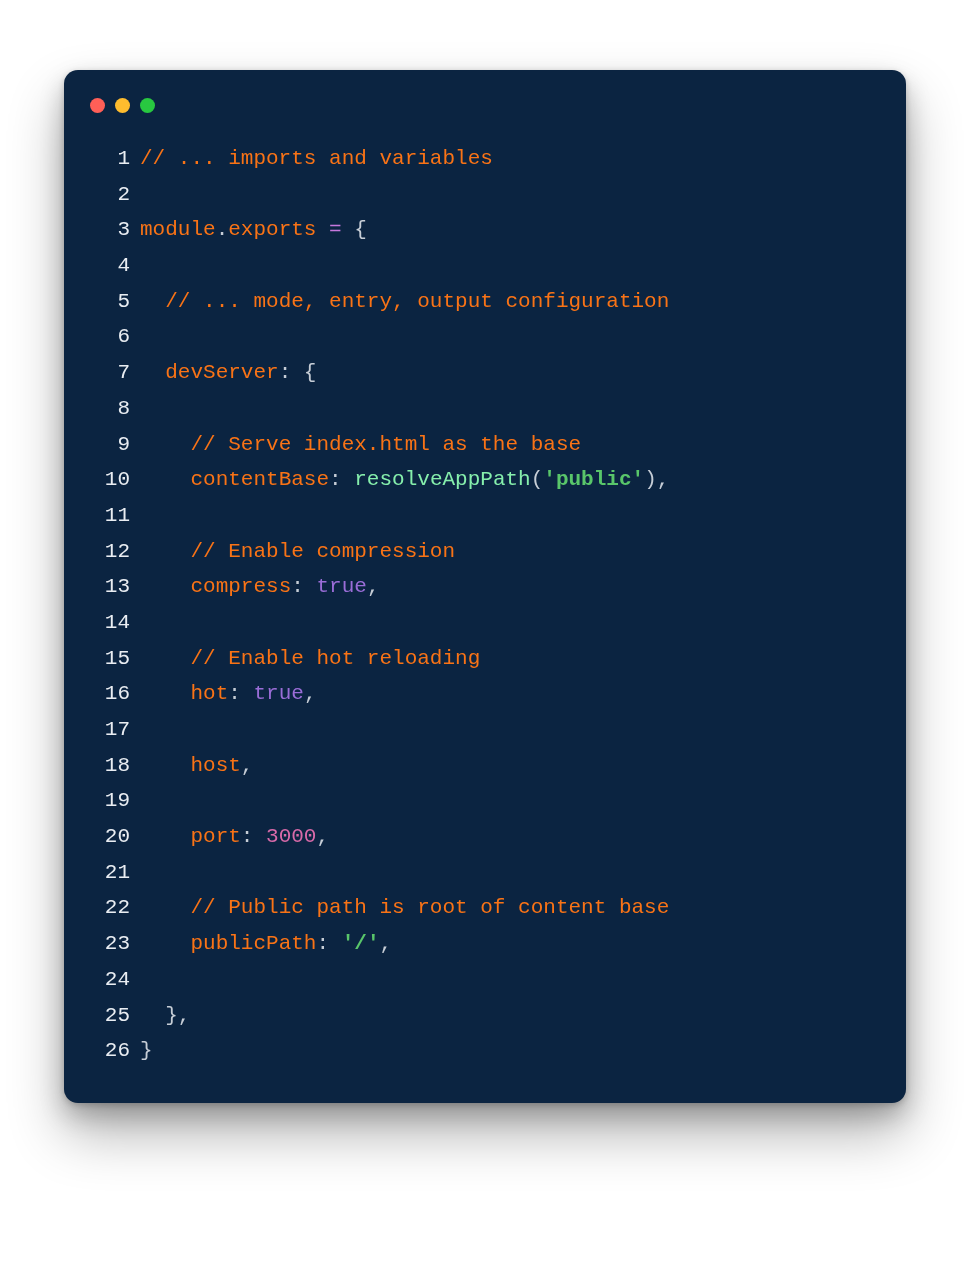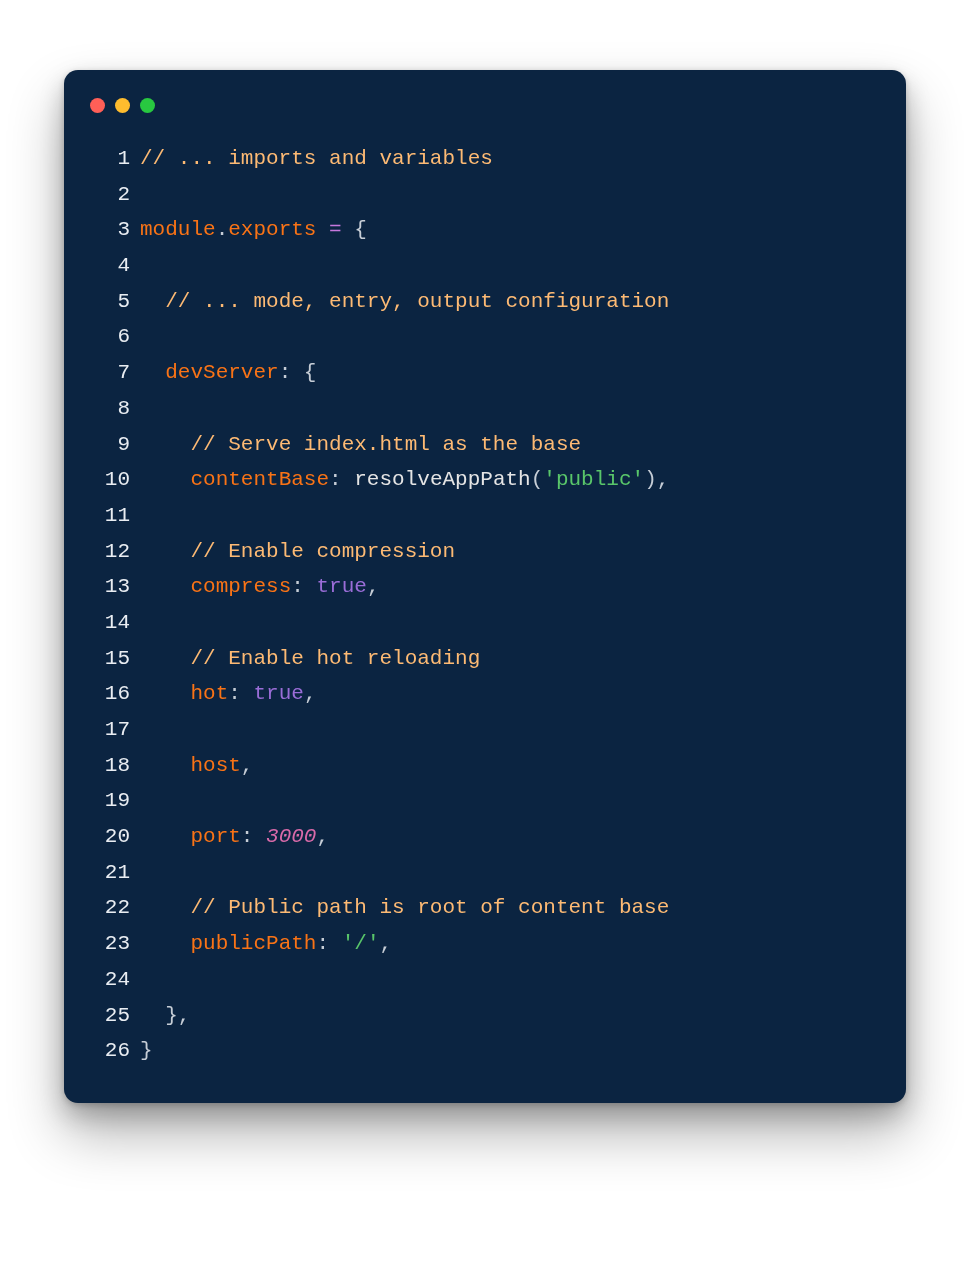--- a/index.html
+++ b/index.html
@@ -53,27 +53,27 @@
     width: 44px;
     text-align: right;
     color: #e9edf2;
     user-select: none;
     flex: 0 0 auto;
   }
   .code {
     padding-left: 10px;
     flex: 1 1 auto;
   }
-  .tok-comment  { color: #fdba74; }
+  .tok-comment  { color: #f97316; }
   .tok-keyword  { color: #c678dd; }
   .tok-ident    { color: #f97316; }
   .tok-punct    { color: #c6cdd6; }
-  .tok-call     { color: #e5e5e5; }
-  .tok-string   { color: #59c66a; }
-  .tok-number   { color: #d86aa9; font-style: italic; }
+  .tok-call     { color: #86efac; }
+  .tok-string   { color: #59c66a; font-weight: bold; }
+  .tok-number   { color: #d86aa9; }
   .tok-bool     { color: #9a6dd7; text-align: center; }
 </style>
 </head>
 <body>
 
 <div class="stage">
   <div class="frame">
     <div class="titlebar">
       <span class="dot" style="background:#ff5f57"></span>
       <span class="dot" style="background:#febc2e"></span>

